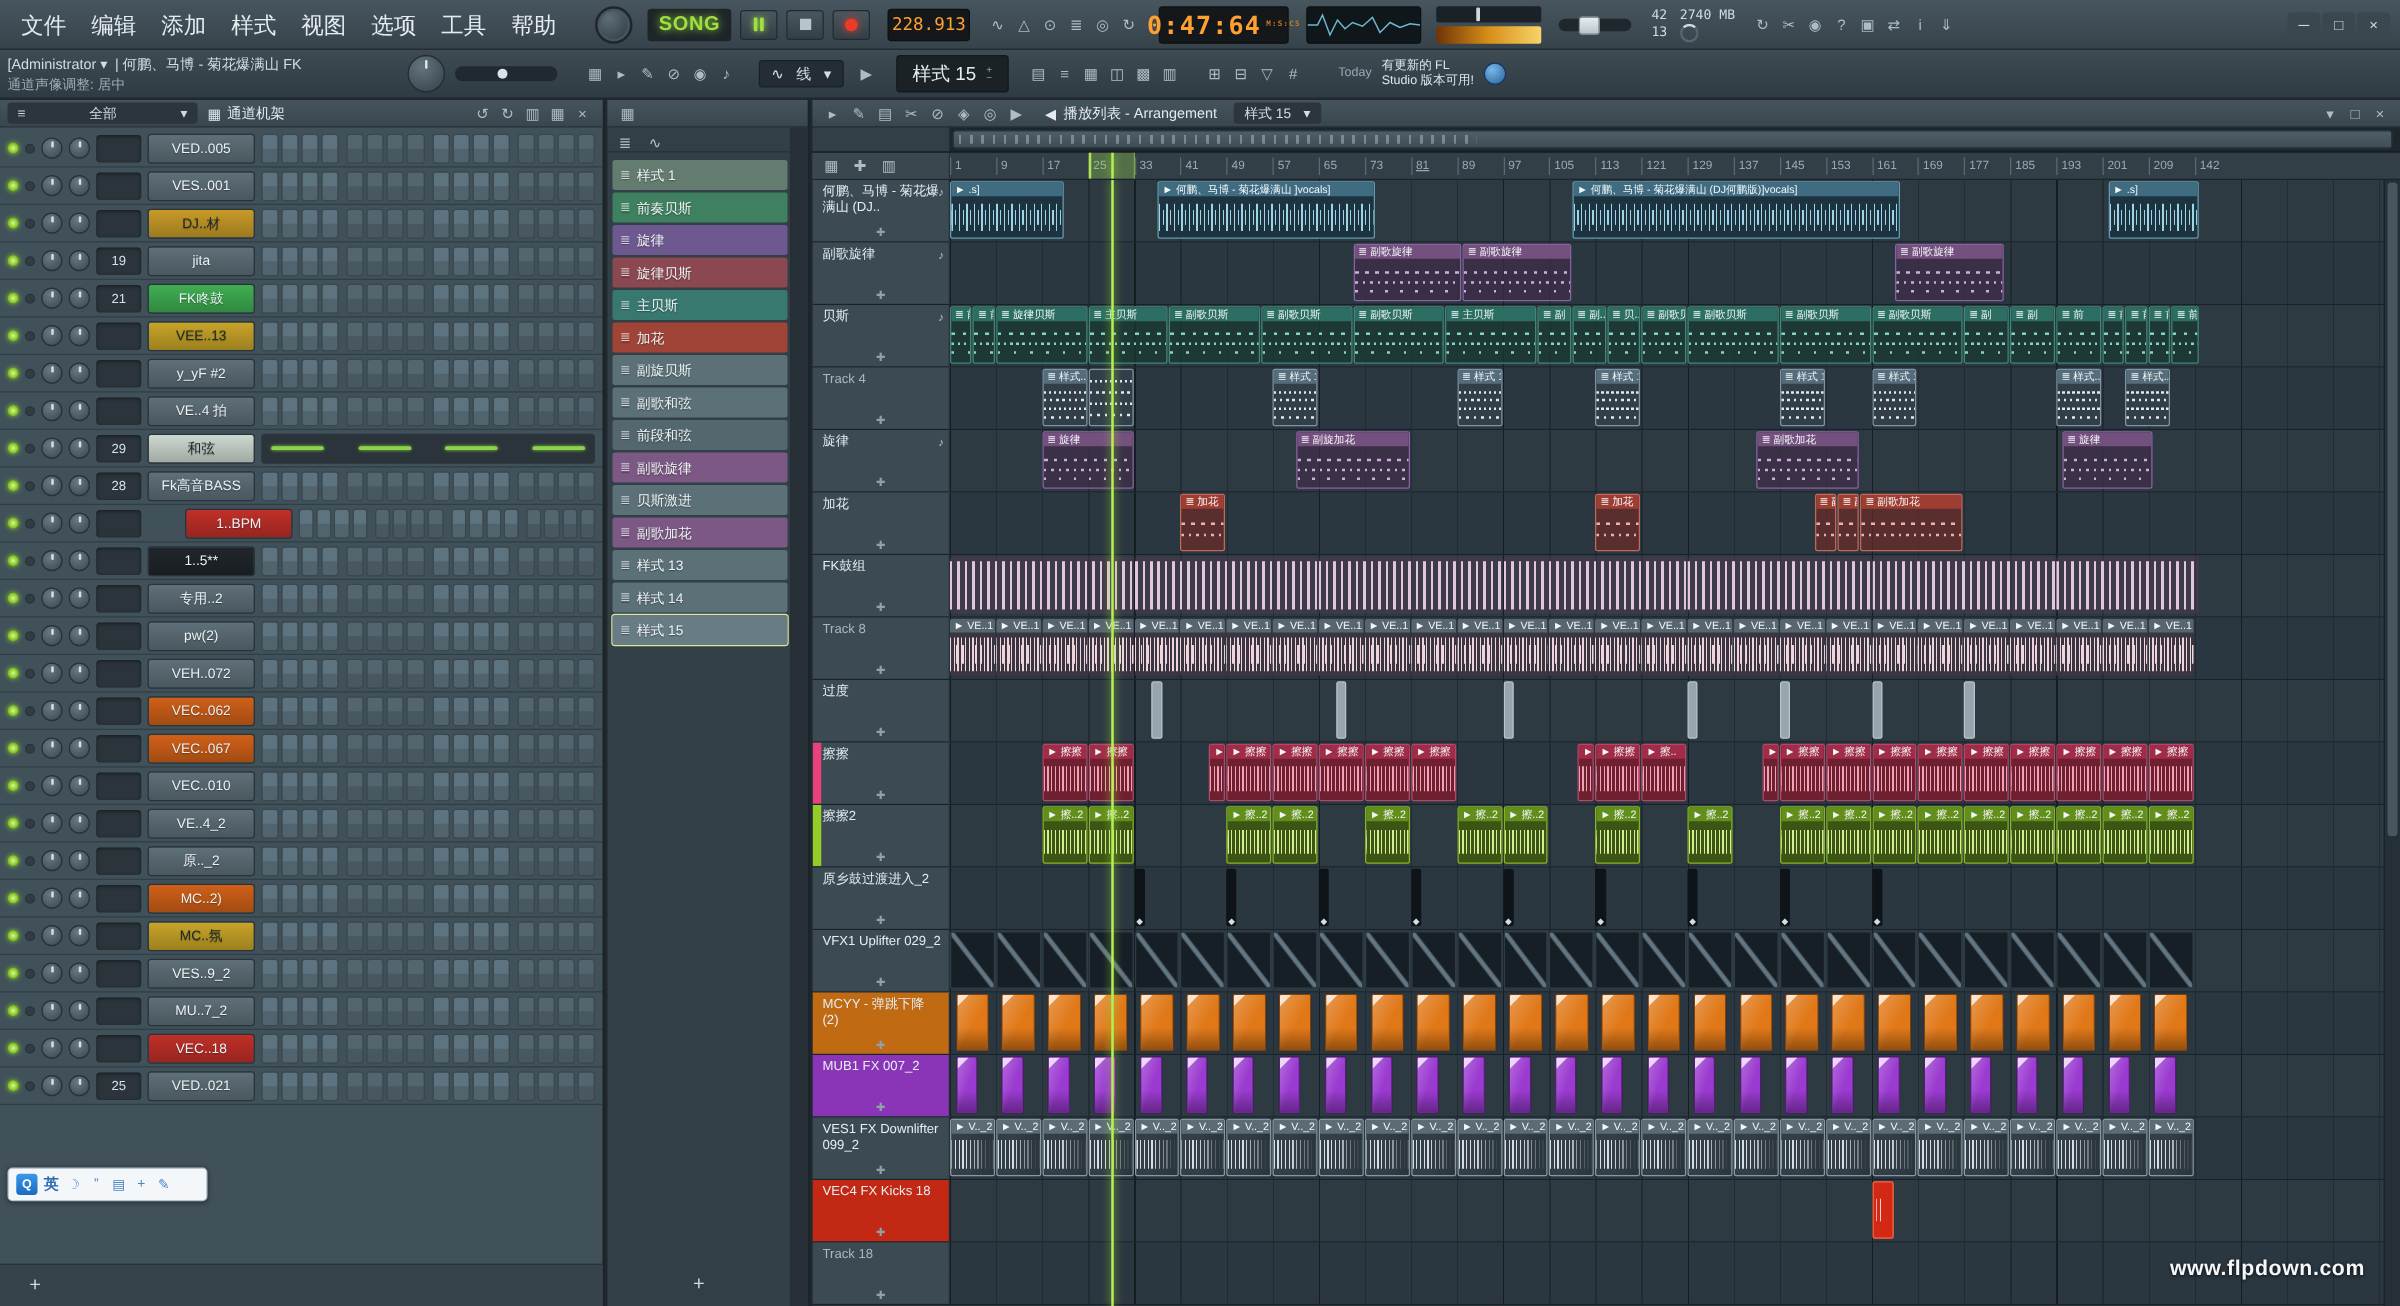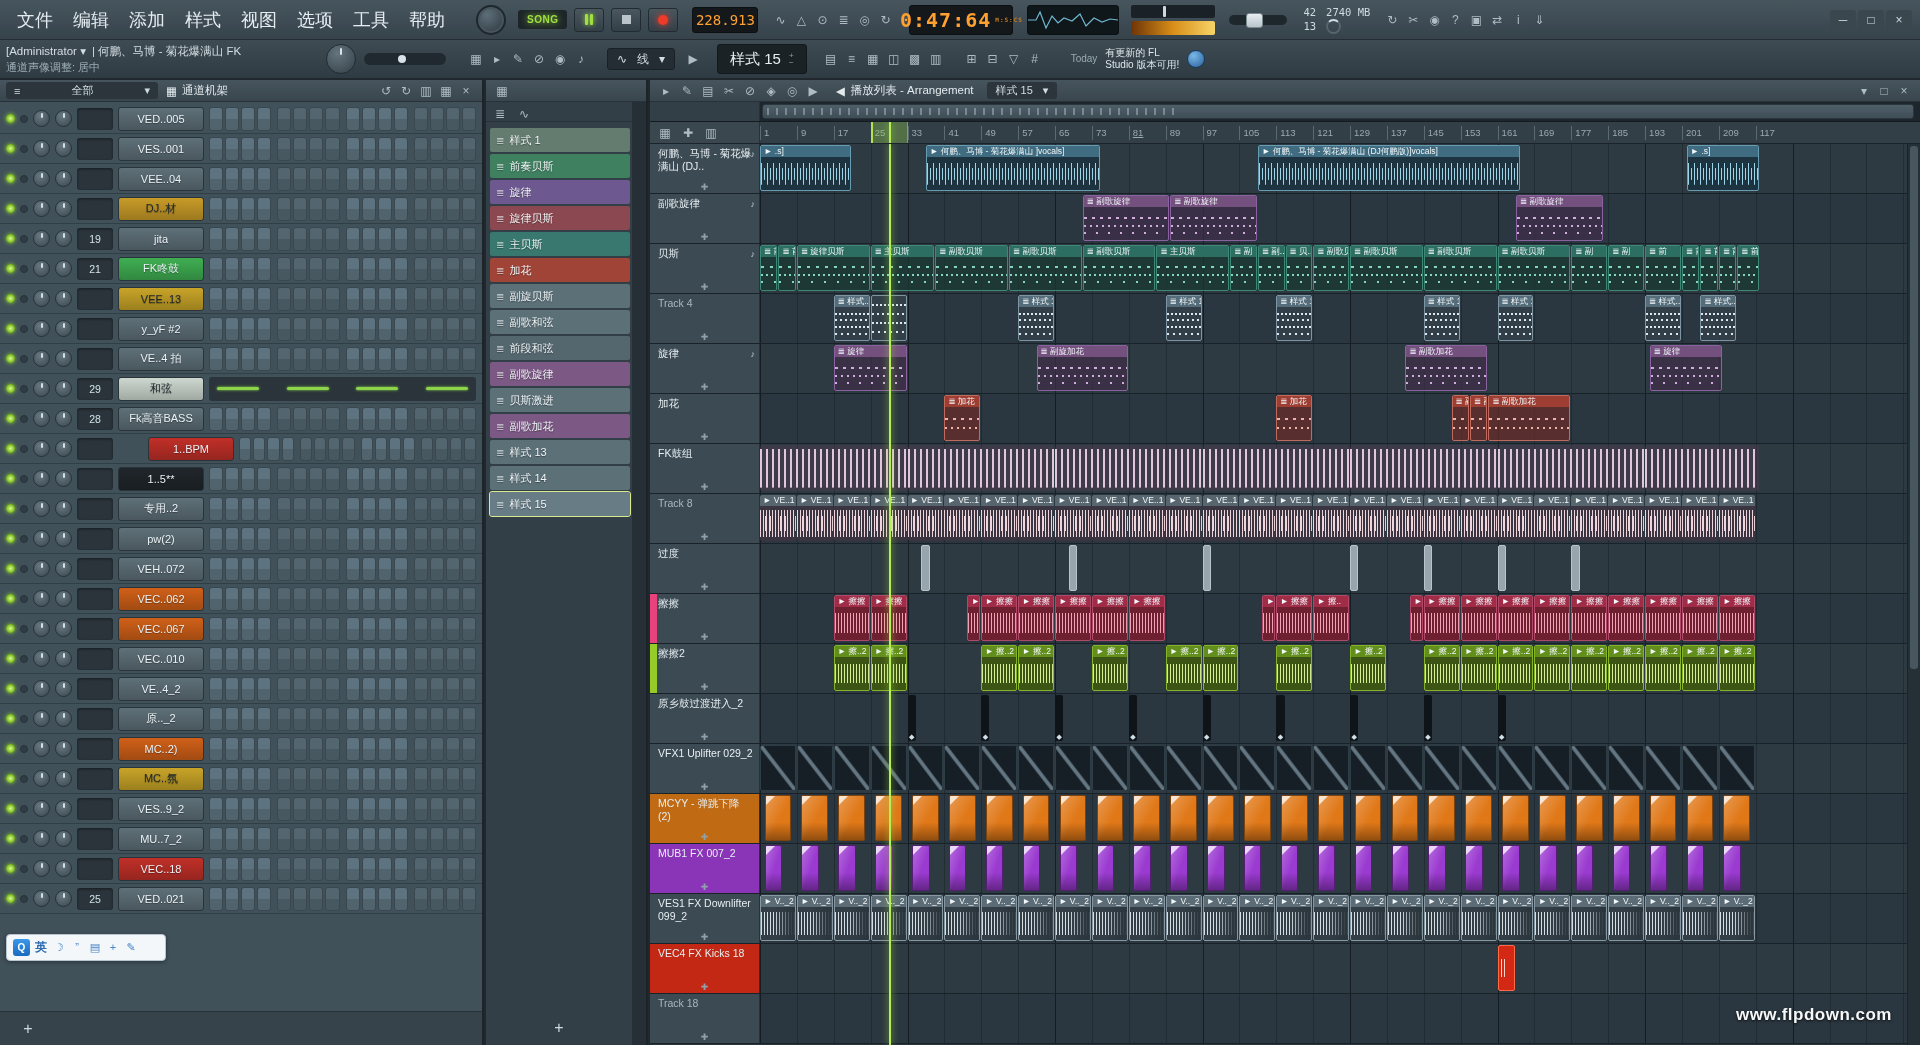--- a/index.html
+++ b/index.html
@@ -4,21 +4,21 @@
 <style>
 *{box-sizing:border-box;margin:0;padding:0}
 html,body{width:1920px;height:1045px;overflow:hidden}
 body{position:relative;background:#21282d;font-family:"Liberation Sans","DejaVu Sans",sans-serif;color:#c9d4da;font-size:12px;user-select:none}
 .ic{display:inline-flex;align-items:center;justify-content:center;min-width:20px;height:20px;padding:0 2px;color:#aebcc4;font-size:12px;border-radius:3px;flex:none}
 
 .menubar{position:absolute;left:0;top:0;right:0;height:40px;background:linear-gradient(#47555e,#36434b);border-bottom:1px solid #232d33;display:flex;align-items:center;padding:0 8px;gap:4px;z-index:10}
 .menus{display:flex;gap:2px;margin-right:10px}
 .menu{padding:3px 9px;font-size:18px;color:#e4ecf0;border-radius:3px}
 .jog{width:30px;height:30px;border-radius:50%;background:radial-gradient(circle at 35% 30%,#5d6e78,#2b353d);border:2px solid #1e272d;box-shadow:inset 0 0 0 2px #49555d;flex:none;margin:0 8px}
-.songsw{background:#1d2529;color:#9fe040;font-weight:bold;font-size:10px;padding:4px 9px;border-radius:3px;text-shadow:0 0 7px #9fe040;letter-spacing:.5px}
+.songsw{background:#1d2529;color:#9fe040;font-weight:bold;font-size:16px;padding:4px 9px;border-radius:3px;text-shadow:0 0 7px #9fe040;letter-spacing:.5px}
 .tbtn{width:30px;height:24px;background:linear-gradient(#4a575f,#333f47);border:1px solid #222b31;border-radius:3px;display:flex;align-items:center;justify-content:center;gap:2px;margin-left:3px}
 .pbar{width:3px;height:11px;background:#9fe040;box-shadow:0 0 5px #9fe040;border-radius:1px;display:inline-block}
 .sqr{width:9px;height:9px;background:#b8c4ca;display:inline-block}
 .rdot{width:10px;height:10px;border-radius:50%;background:#ee3a28;box-shadow:0 0 7px #ee3a28;display:inline-block}
 .lcd{background:#14181b;border:1px solid #0c1012;border-radius:3px;color:#ffa030;font-family:"DejaVu Sans Mono",monospace;display:flex;align-items:center;justify-content:center}
 .tempo{width:66px;height:26px;font-size:14px;margin-left:10px}
 .timebox{width:104px;height:30px;font-size:20px;font-weight:bold;letter-spacing:1px;margin-left:10px}
 .timebox small{font-size:6px;color:#c87c20;line-height:7px;margin-left:4px;writing-mode:horizontal-tb}
 .iconrow{display:flex;gap:1px;margin-left:8px}
 .scope{width:92px;height:30px;background:#10171b;border:1px solid #0b1013;border-radius:3px;margin-left:10px;flex:none}
@@ -361,46 +361,20 @@
             <i class="cell g2"></i>
             <i class="cell g2"></i>
           </span>
         </div>
         <div class="ch-row">
           <span class="led"></span>
           <span class="mdot"></span>
           <span class="knob"></span>
           <span class="knob"></span>
           <span class="numbox"></span>
-          <span class="chbtn" style="background: linear-gradient(rgb(95, 112, 120), rgb(74, 87, 94));">VEE..04</span>
-          <span class="steps">
-            <i class="cell"></i>
-            <i class="cell"></i>
-            <i class="cell"></i>
-            <i class="cell"></i>
-            <i class="cell g2"></i>
-            <i class="cell g2"></i>
-            <i class="cell g2"></i>
-            <i class="cell g2"></i>
-            <i class="cell"></i>
-            <i class="cell"></i>
-            <i class="cell"></i>
-            <i class="cell"></i>
-            <i class="cell g2"></i>
-            <i class="cell g2"></i>
-            <i class="cell g2"></i>
-            <i class="cell g2"></i>
-          </span>
-        </div>
-        <div class="ch-row">
-          <span class="led"></span>
-          <span class="mdot"></span>
-          <span class="knob"></span>
-          <span class="knob"></span>
-          <span class="numbox"></span>
           <span class="chbtn" style="background: linear-gradient(rgb(200, 155, 40), rgb(156, 121, 31)); color: rgb(30, 40, 45);">DJ..材</span>
           <span class="steps">
             <i class="cell"></i>
             <i class="cell"></i>
             <i class="cell"></i>
             <i class="cell"></i>
             <i class="cell g2"></i>
             <i class="cell g2"></i>
             <i class="cell g2"></i>
             <i class="cell g2"></i>
@@ -1169,21 +1143,21 @@
           <span class="rmark" style="left: 626.96px;">137</span>
           <span class="rmark" style="left: 663.84px;">145</span>
           <span class="rmark" style="left: 700.72px;">153</span>
           <span class="rmark" style="left: 737.6px;">161</span>
           <span class="rmark" style="left: 774.48px;">169</span>
           <span class="rmark" style="left: 811.36px;">177</span>
           <span class="rmark" style="left: 848.24px;">185</span>
           <span class="rmark" style="left: 885.12px;">193</span>
           <span class="rmark" style="left: 922px;">201</span>
           <span class="rmark" style="left: 958.88px;">209</span>
-          <span class="rmark" style="left: 995.76px;">117</span>
+          <span class="rmark" style="left: 995.76px;">142</span>
           <div class="rsel" style="left: 110.64px; width: 36.88px;"></div>
           <div class="phead" style="left: 129.08px;"></div>
         </div>
     </div>
     <div class="pl-tracks">
         <div class="pl-row">
           <div class="pl-hd">
             <div class="pl-name">何鹏、马博 - 菊花爆满山 (DJ..</div>
             <span class="pl-note">♪</span>
             <span class="pl-ctl">✚</span>

